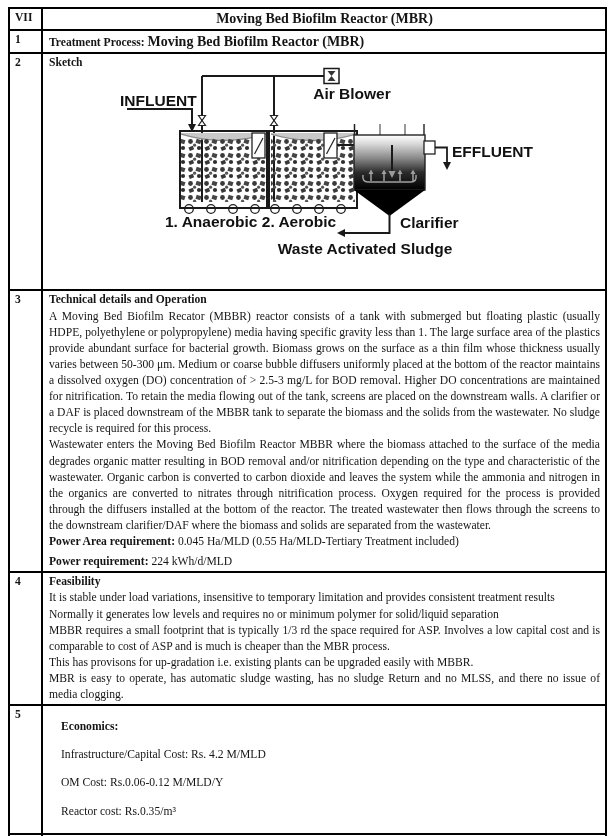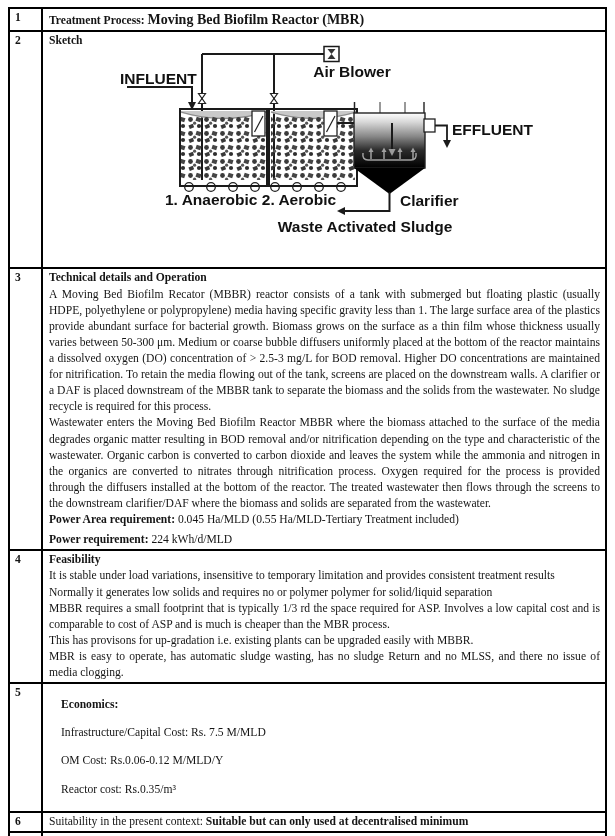--- a/index.html
+++ b/index.html
@@ -30,20 +30,24 @@
 <body>
 
 <div class="page">
   <table class="doc">
     <colgroup>
         <col class="c-num">
         <col>
       </colgroup>
 
     <tbody>
+        <tr class="r-vii">
+      <td class="num">VII</td>
+      <td class="title-cell">Moving Bed Biofilm Reactor (MBR)</td>
+    </tr>
 
     <tr class="r-1">
       <td class="num">1</td>
       <td><span class="b">Treatment Process: </span><span class="b lg">Moving Bed Biofilm Reactor (MBR)</span></td>
     </tr>
 
     <tr class="r-2">
       <td class="num">2</td>
       <td class="sketch-cell">
         <div class="sketch-label">Sketch</div>
@@ -170,32 +174,32 @@
         <div class="kv"><span class="b">Power Area requirement: </span><span>0.045 Ha/MLD (0.55 Ha/MLD-Tertiary Treatment included)</span></div>
         <div class="kv pw"><span class="b">Power requirement: </span><span>224 kWh/d/MLD</span></div>
       </td>
     </tr>
 
     <tr class="r-4">
       <td class="num">4</td>
       <td>
         <div class="b">Feasibility</div>
         <div class="just">It is stable under load variations, insensitive to temporary limitation and provides consistent treatment results</div>
-        <div class="just">Normally it generates low solids and requires no or polymer polymer for solid/liquid separation</div>
+        <div class="just">Normally it generates low levels and requires no or minimum polymer for solid/liquid separation</div>
         <div class="just">MBBR requires a small footprint that is typically 1/3 rd the space required for ASP. Involves a low capital cost and is comparable to cost of ASP and is much is cheaper than the MBR process.</div>
         <div class="just">This has provisons for up-gradation i.e. existing plants can be upgraded easily with MBBR.</div>
         <div class="just">MBR is easy to operate, has automatic sludge wasting, has no sludge Return and no MLSS, and there no issue of media clogging.</div>
       </td>
     </tr>
 
     <tr class="r-5">
       <td class="num">5</td>
       <td class="econ">
         <div class="b">Economics:</div>
-        <div>Infrastructure/Capital Cost: Rs. 7.5 M/MLD</div>
+        <div>Infrastructure/Capital Cost: Rs. 4.2 M/MLD</div>
         <div>OM Cost: Rs.0.06-0.12 M/MLD/Y</div>
         <div>Reactor cost: Rs.0.35/m³</div>
       </td>
     </tr>
 
     <tr class="r-6">
       <td class="num">6</td>
       <td><span>Suitability in the present context: </span><span class="b">Suitable but can only used at decentralised minimum</span></td>
     </tr>
 

